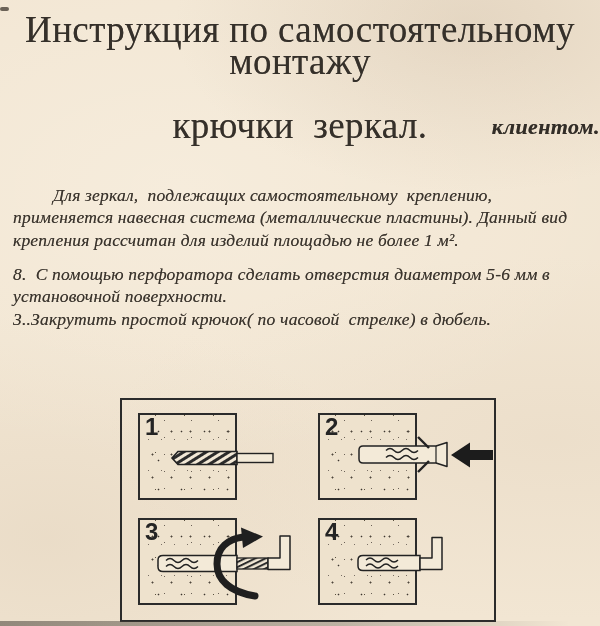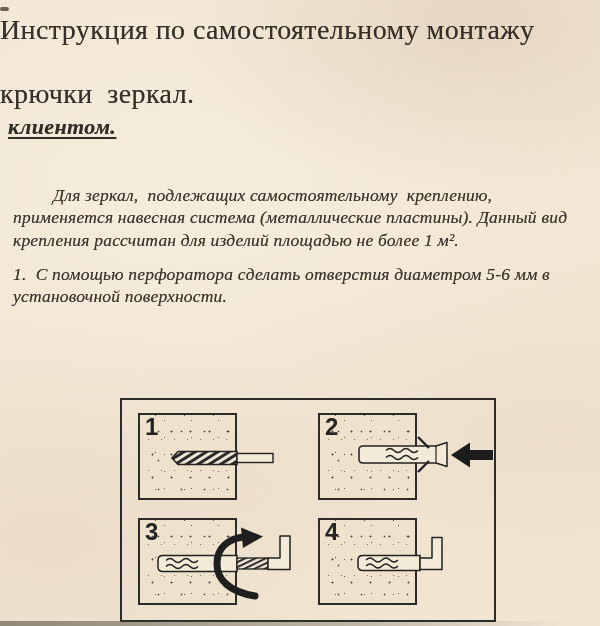--- a/index.html
+++ b/index.html
@@ -9,31 +9,31 @@
     background-image:
       radial-gradient(420px 240px at 78% 4%, rgba(193,172,148,.28), transparent 70%),
       radial-gradient(700px 420px at 30% 30%, rgba(255,250,240,.30), transparent 65%),
       radial-gradient(520px 320px at 8% 86%, rgba(206,186,160,.22), transparent 70%),
       radial-gradient(640px 260px at 92% 70%, rgba(210,190,165,.18), transparent 70%);
     font-family:"Liberation Serif","DejaVu Serif",serif;
     color:#3a342d;
   }
   .soft{text-shadow:0 0 .6px rgba(58,52,45,.65);}
   .title{
-    position:absolute;top:14px;left:0;width:600px;text-align:left;
-    font-size:28px;line-height:32px;letter-spacing:.4px;color:#35302a;
+    position:absolute;top:14px;left:0;width:600px;text-align:center;
+    font-size:37px;line-height:32px;letter-spacing:.4px;color:#35302a;
     white-space:pre-wrap;
   }
   .subtitle{
     position:absolute;top:112px;left:0;width:600px;
     font-size:22px;line-height:30px;font-weight:bold;font-style:italic;
     letter-spacing:.4px;color:#322d27;white-space:nowrap;overflow:hidden;
   }
   .subtitle .l1{display:block;padding-left:30px;text-decoration:underline;text-decoration-thickness:2px;text-underline-offset:3px;}
-  .subtitle .l2{display:block;text-align:left;text-decoration:underline;text-decoration-thickness:2px;text-underline-offset:3px;padding-left:8px;}
+  .subtitle .l2{display:block;text-align:right;text-decoration-thickness:2px;text-underline-offset:3px;}
   .intro{
     position:absolute;top:184px;left:13px;width:578px;
     font-size:17.5px;line-height:22.3px;font-style:italic;
     white-space:pre-wrap;text-indent:40px;letter-spacing:.2px;
   }
   .steps{
     position:absolute;top:263px;left:13px;width:582px;
     font-size:17.5px;line-height:22.3px;font-style:italic;letter-spacing:.2px;
   }
   .step{white-space:pre-wrap;}
@@ -75,22 +75,23 @@
 
 <div class="subtitle soft">
   <span class="l2">клиентом.</span>
 </div>
 
 <div class="intro soft">Для зеркал,  подлежащих самостоятельному  креплению,
 применяется навесная система (металлические пластины). Данный вид
 крепления рассчитан для изделий площадью не более 1 м².</div>
 
 <div class="steps soft">
-  <div class="step">1.  С помощью перфоратора сделать отверстия диаметром 5-6 мм в
+  <div class="step">8.  С помощью перфоратора сделать отверстия диаметром 5-6 мм в
 установочной поверхности.</div>
+  <div class="step">3..Закрутить простой крючок( по часовой  стрелке) в дюбель.</div>
 </div>
 
 <div class="figure">
   <div class="frame"></div>
 
   <div class="panel p1">
     <span class="pnum">1</span>
   </div>
   <div class="panel p2">
     <span class="pnum">2</span>

